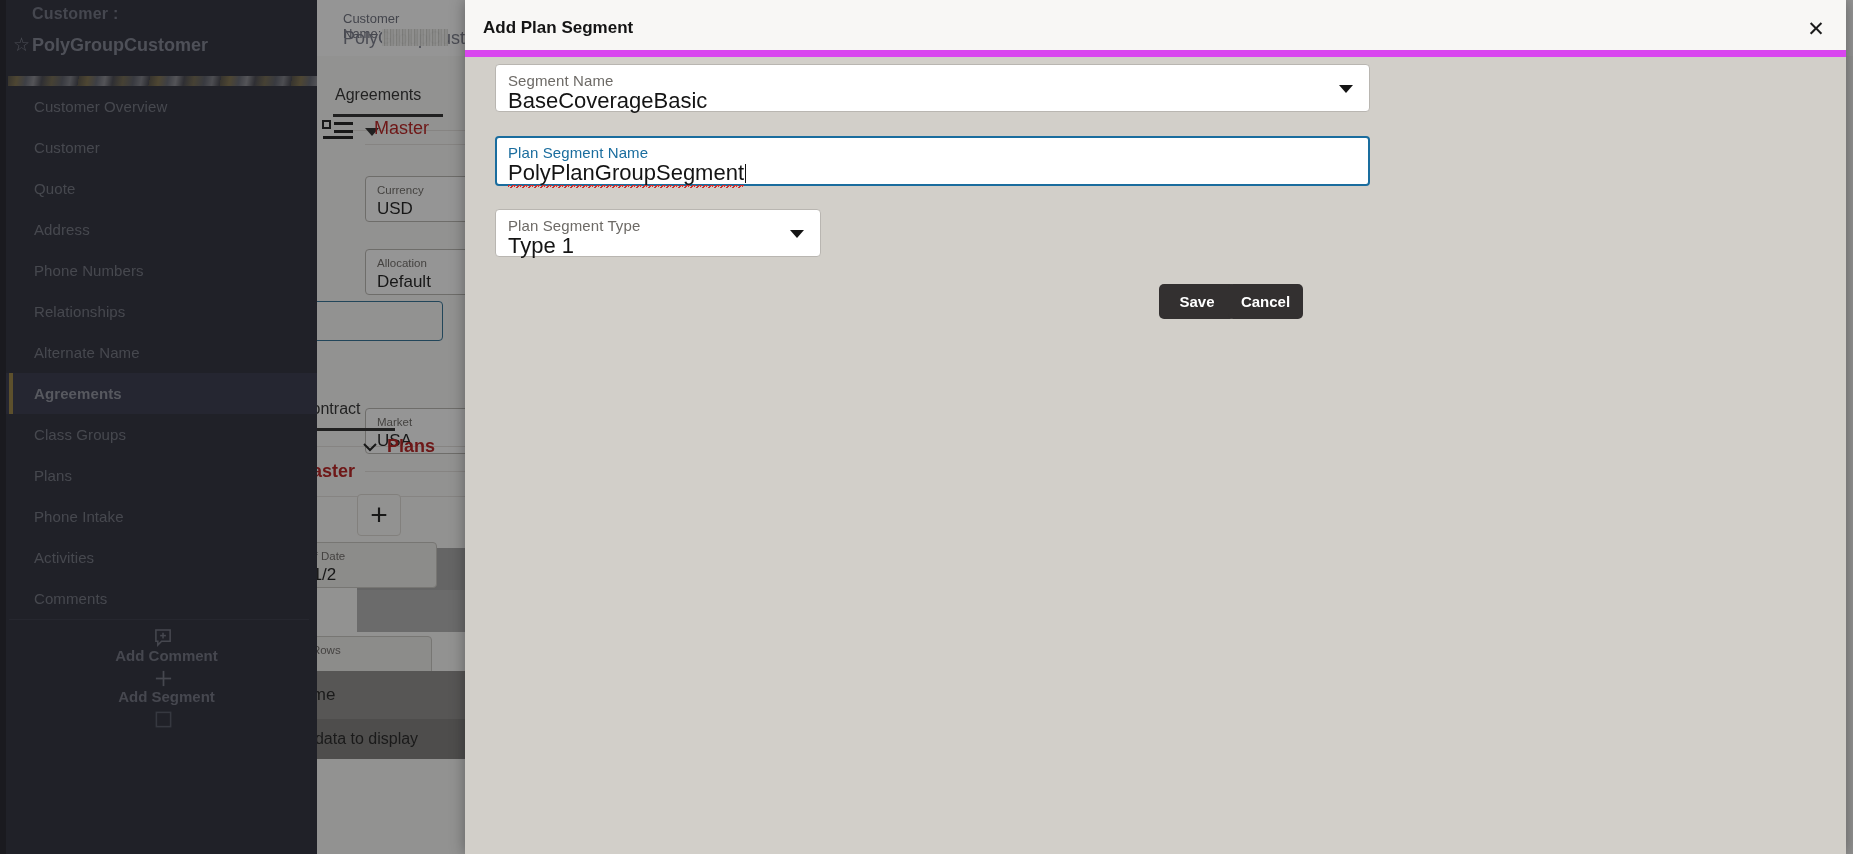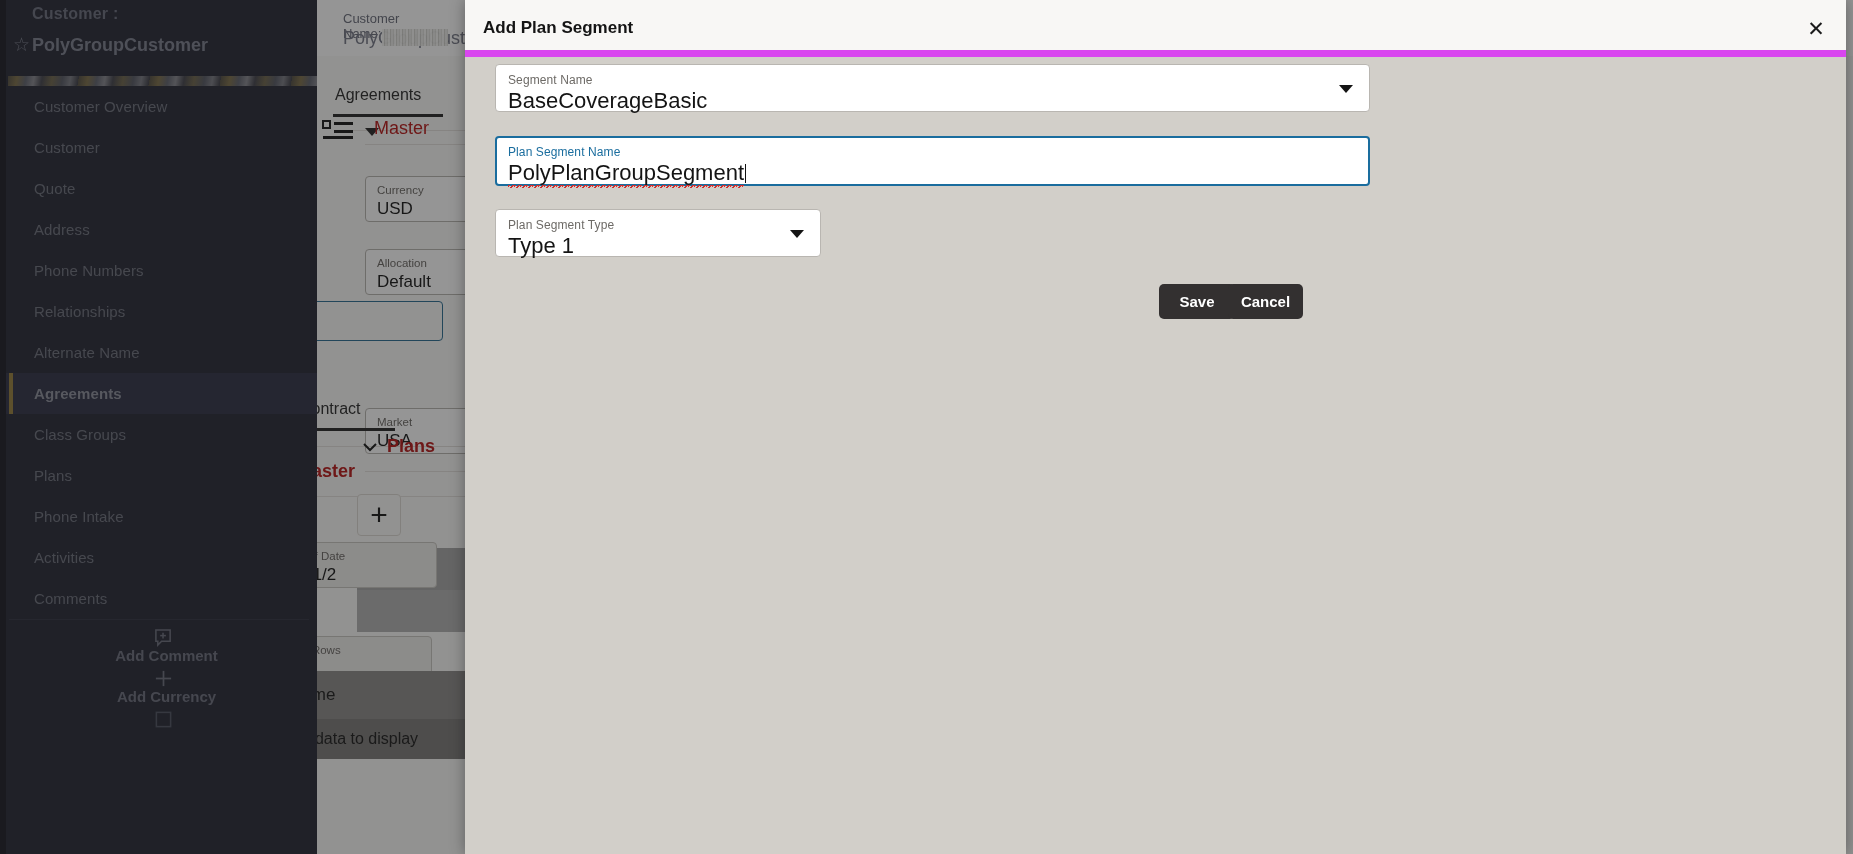--- a/index.html
+++ b/index.html
@@ -350,21 +350,21 @@
     background: #ffffff;
     border: 1px solid #b9b6b1;
     border-radius: 4px;
     padding: 8px 12px 0 12px;
   }
   .mfield.focused {
     border: 2px solid #1a6d9e;
     padding: 7px 11px 0 11px;
   }
   .mfield .flbl {
-    font-size: 12px;
+    font-size: 15px;
     color: #6d6a66;
     line-height: 15px;
     letter-spacing: .1px;
   }
   .mfield.focused .flbl { color: #1a6d9e; }
   .mfield .fval {
     font-size: 22px;
     color: #141414;
     line-height: 25px;
     position: relative;
@@ -531,21 +531,21 @@
         <span>Add Comment</span>
       </div>
 
       <div class="sp-action" style="top:669px;">
         <span class="ico">
           <svg viewBox="0 0 20 20" width="19" height="19">
             <line x1="10" y1="2" x2="10" y2="18" stroke="#6f7280" stroke-width="1.8"></line>
             <line x1="2" y1="10" x2="18" y2="10" stroke="#6f7280" stroke-width="1.8"></line>
           </svg>
         </span>
-        <span>Add Currency</span>
+        <span>Add Segment</span>
       </div>
 
       <div class="sp-action" style="top:710px; opacity:.6;">
         <span class="ico">
           <svg viewBox="0 0 20 20" width="19" height="19">
             <rect x="2.5" y="2.5" width="15" height="15" fill="none" stroke="#6f7280" stroke-width="1.6"></rect>
           </svg>
         </span>
       </div>
 

